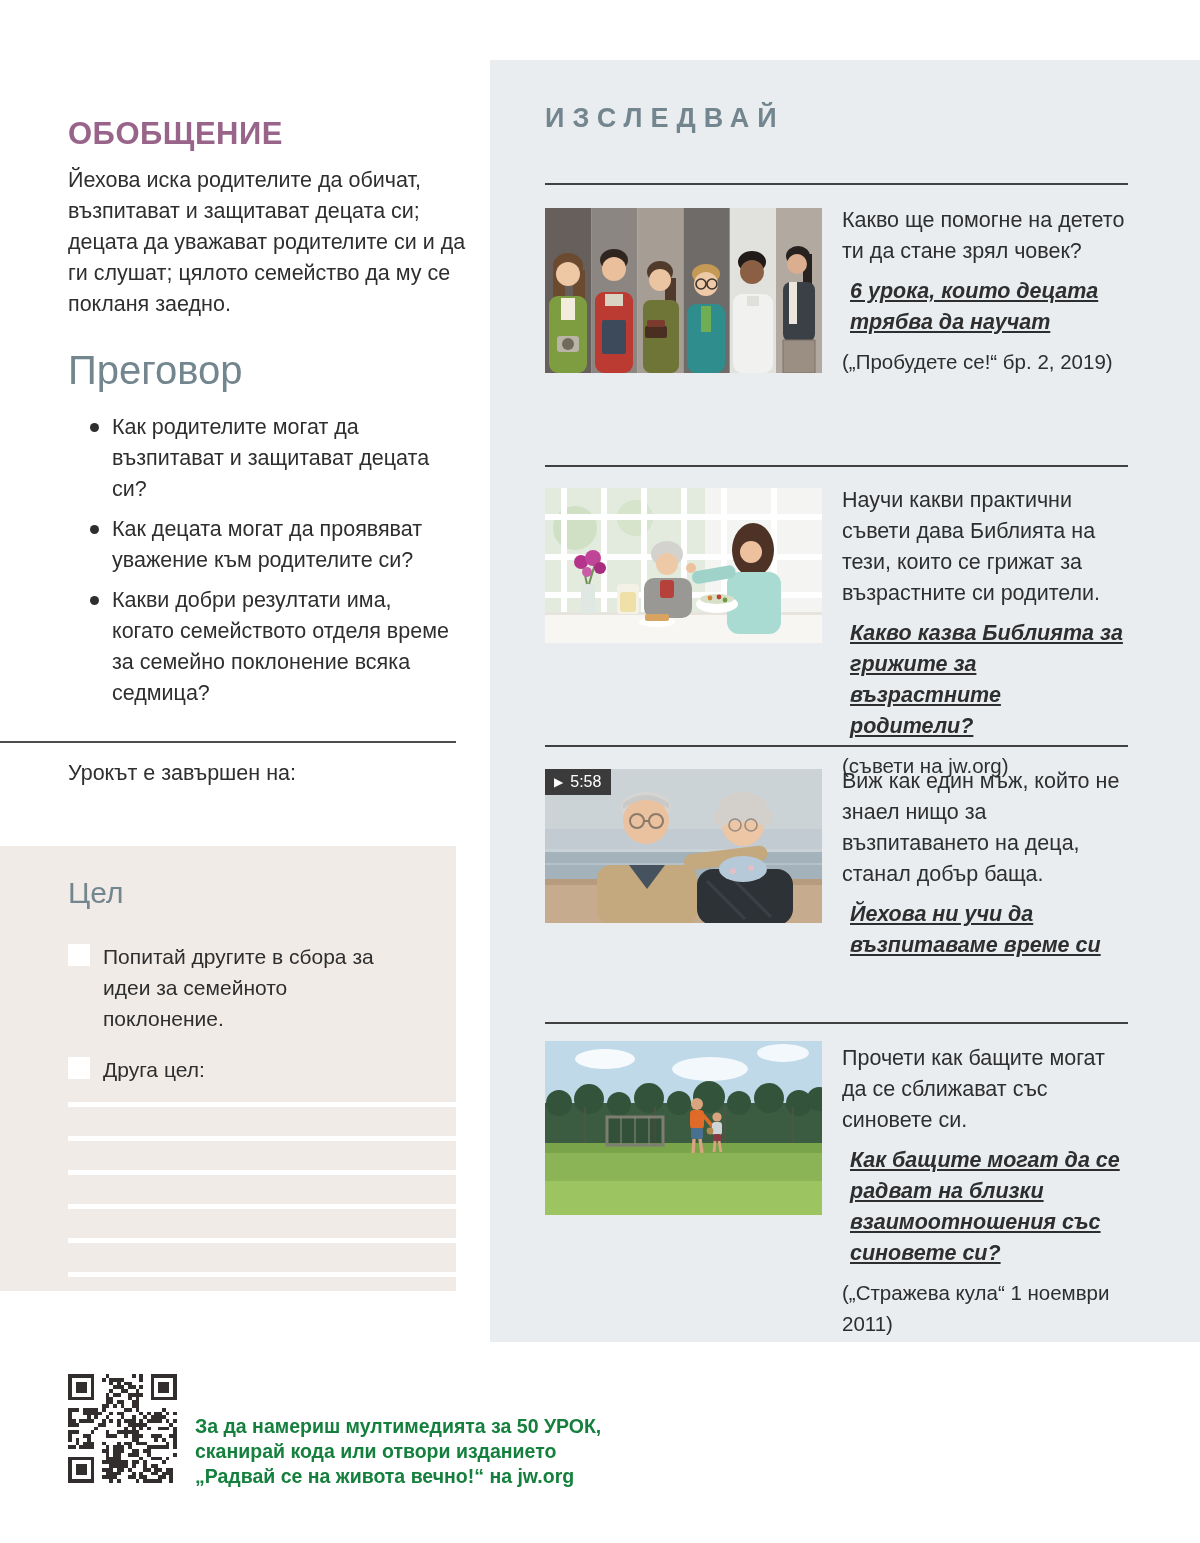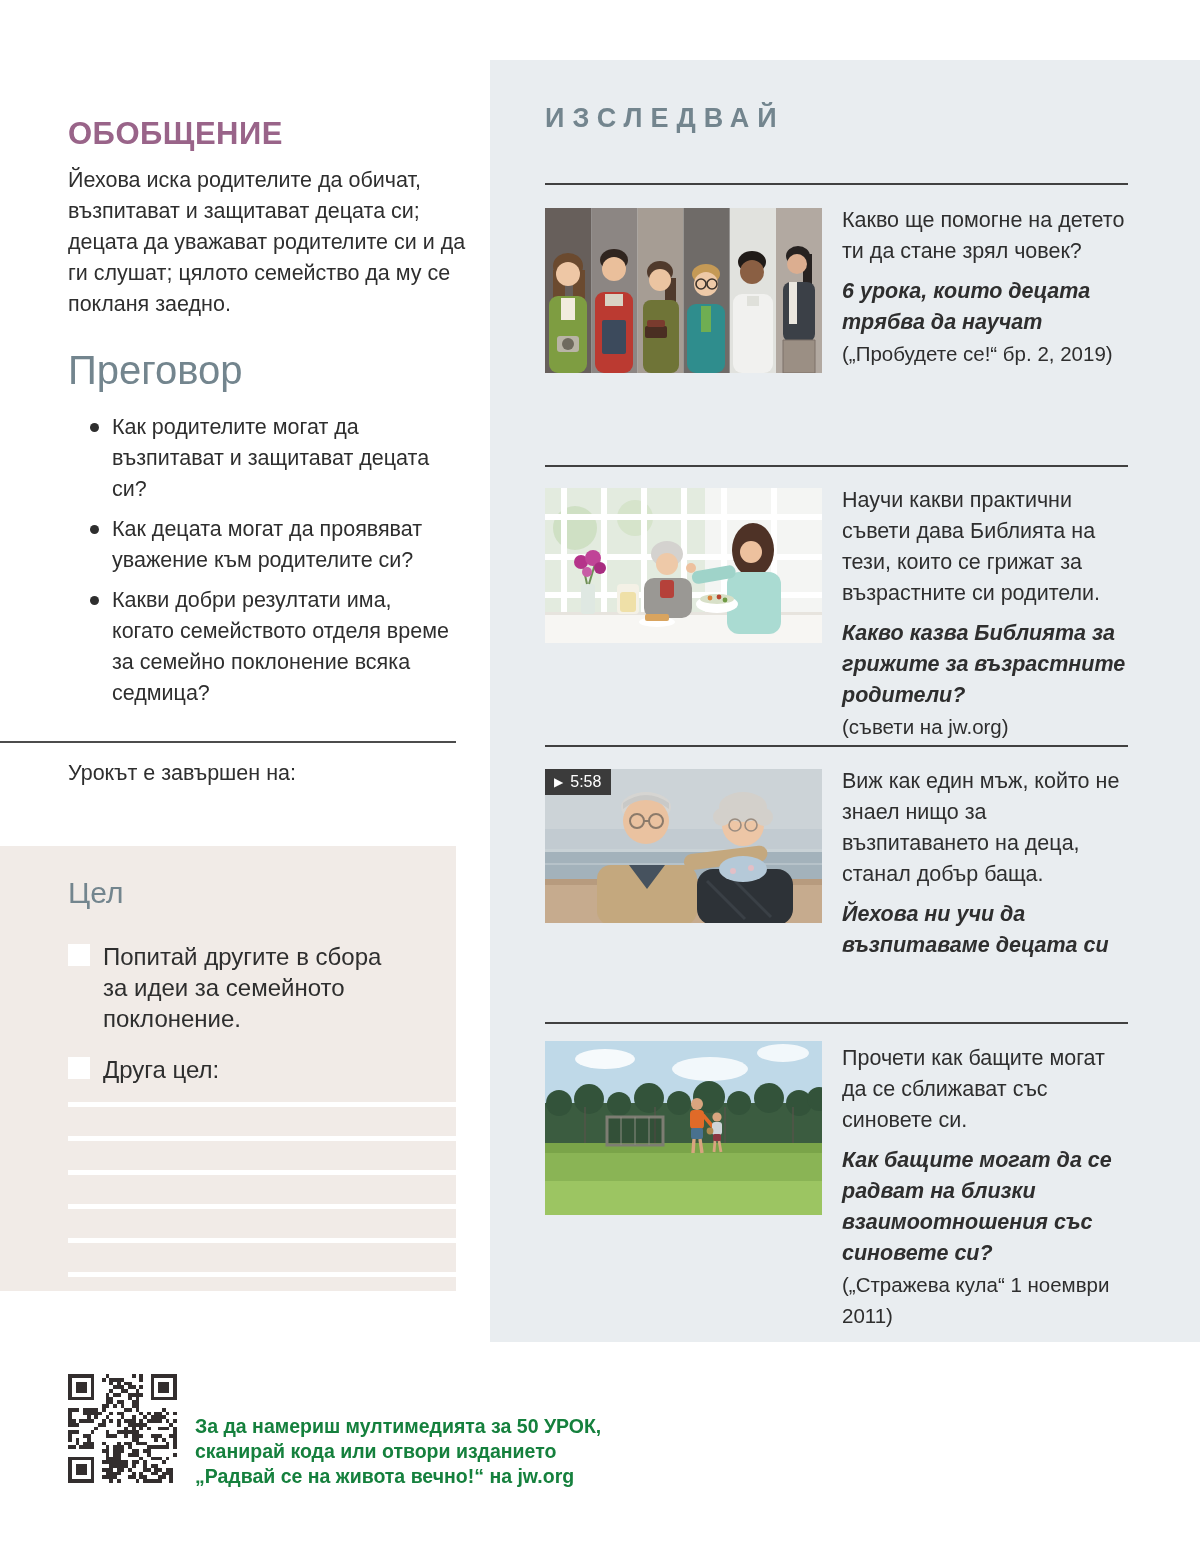--- a/index.html
+++ b/index.html
@@ -16,32 +16,32 @@
   .review-list li .dot{position:absolute;left:22px;top:11px;width:9px;height:9px;border-radius:50%;background:#2e2e2e;}
   .divider-left{left:0;top:741px;width:456px;height:2px;background:#4c4c4c;}
   .completed-label{left:68px;top:761px;font-size:21.5px;}
 
   
   .goal-box{left:0;top:846px;width:456px;height:445px;background:#f1ebe7;}
   .goal-heading{left:68px;top:30px;font-size:30px;color:#73858e;}
   .goal-row1{left:68px;top:95px;}
   .goal-row2{left:68px;top:208px;}
   .goal-row .checkbox{position:absolute;left:0;top:3px;width:22px;height:22px;background:#ffffff;}
-  .goal-row .goal-label{display:block;margin-left:35px;width:300px;font-size:24px;line-height:31px;}
+  .goal-row .goal-label{display:block;margin-left:35px;width:300px;font-size:21px;line-height:31px;}
   .writing-line{left:68px;width:388px;height:5px;background:#ffffff;}
 
   
   .explore-panel{left:490px;top:60px;width:710px;height:1282px;background:#e9edf0;}
   .explore-heading{left:55px;top:43px;font-size:27px;font-weight:bold;letter-spacing:8px;color:#73858e;}
   .divider-panel{left:55px;width:583px;height:2px;background:#414141;}
   .sec-img{left:55px;width:277px;overflow:hidden;background:#cfd4d8;}
   .sec-img svg{display:block;}
   .sec-text{left:352px;width:292px;font-size:21.5px;line-height:31px;}
   .sec-desc{margin:0 0 9px 0;}
-  .pub-link{font-weight:bold;font-style:italic;margin:0;}
+  .pub-link{font-weight:bold;font-style:italic;margin:8px;text-decoration:underline;}
   .sec-source{margin:0;font-size:20.5px;}
   .video-badge{position:absolute;left:0;top:0;height:26px;background:#3b3b3b;color:#fff;
                display:flex;align-items:center;padding:0 10px 0 9px;font-size:16px;}
   .video-badge .play{font-size:12px;margin-right:7px;line-height:1;}
 
   
   .qr{left:68px;top:1374px;width:109px;height:109px;}
   .footer-text{left:195px;top:1414px;font-size:19.5px;line-height:25px;font-weight:bold;color:#15803d;}
 </style>
 </head>
@@ -242,21 +242,21 @@
         <circle cx="190" cy="56" r="6" fill="none" stroke="#9a8c80" stroke-width="1.6"></circle>
         <circle cx="206" cy="56" r="6" fill="none" stroke="#9a8c80" stroke-width="1.6"></circle>
       </svg>
       <div class="video-badge">
         <span class="play">▶</span>
         <span>5:58</span>
       </div>
     </div>
     <div class="abs sec-text" style="top:706px">
       <p class="sec-desc">Виж как един мъж, който не знаел нищо за възпитаването на деца, станал добър баща.</p>
-      <p class="pub-link">Йехова ни учи да възпитаваме децата си</p>
+      <p class="pub-link">Йехова ни учи да възпитаваме време си</p>
     </div>
 
     <div class="abs divider-panel" style="top:962px"></div>
 
     <div class="abs sec-img" style="top:981px;height:174px">
       <svg width="277" height="174" viewBox="0 0 277 174" xmlns="http://www.w3.org/2000/svg">
         <rect width="277" height="174" fill="#bfd9e8"></rect>
         <ellipse cx="60" cy="18" rx="30" ry="10" fill="#ffffff" opacity="0.85"></ellipse>
         <ellipse cx="165" cy="28" rx="38" ry="12" fill="#ffffff" opacity="0.8"></ellipse>
         <ellipse cx="238" cy="12" rx="26" ry="9" fill="#ffffff" opacity="0.8"></ellipse>

